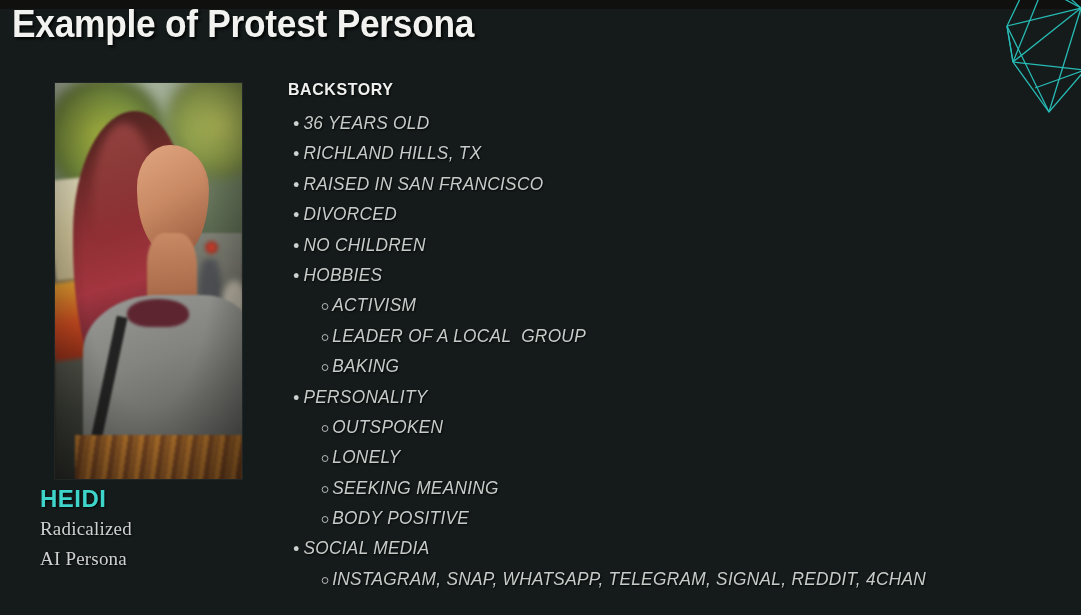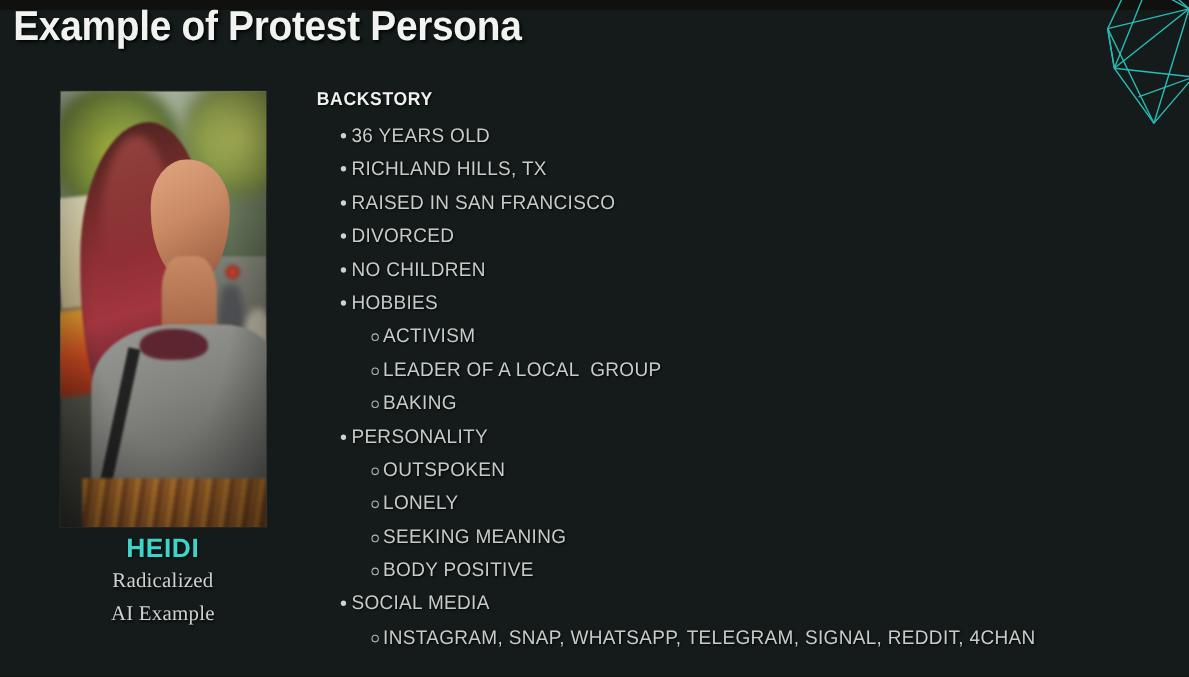--- a/index.html
+++ b/index.html
@@ -173,21 +173,20 @@
     left: 0; top: 0; width: 187px; height: 396px;
     background: radial-gradient(ellipse at 50% 44%, rgba(0,0,0,0) 48%, rgba(0,0,0,.42) 100%);
   }
 
   
   #caption {
     position: absolute;
     left: 40px;
     top: 484px;
     width: 216px;
-    text-align: center;
     line-height: 30px;
   }
   #persona-name {
     display: block;
     font-size: 24px;
     font-weight: bold;
     color: #3fd4ca;
     letter-spacing: 0.5px;
     text-shadow: 1px 1px 2px rgba(0,0,0,.8);
   }
@@ -208,23 +207,24 @@
     font-size: 17px;
     font-weight: bold;
     letter-spacing: 0.6px;
     color: #f0f1ef;
     transform: scaleX(0.94);
     transform-origin: left center;
     text-shadow: 1px 1px 2px rgba(0,0,0,.8);
   }
   #bullet-list {
     position: absolute;
-    left: 306px;
+    left: 290px;
     top: 108px;
     width: 760px;
+    font-style: italic;
   }
   .row {
     position: relative;
     height: 30.4px;
     color: #c8ccc9;
     font-size: 18px;
     letter-spacing: 0.3px;
     white-space: pre;
     text-shadow: 1px 1px 2px rgba(0,0,0,.8);
     transform: scaleX(0.96);
@@ -295,21 +295,21 @@
     <div class="ph shirt"></div>
     <div class="ph collar"></div>
     <div class="ph strap"></div>
     <div class="ph skirt"></div>
     <div class="ph vignette"></div>
   </div>
 
   <div id="caption">
     <span id="persona-name">HEIDI</span>
     <span class="caption-line">Radicalized</span>
-    <span class="caption-line">AI Example</span>
+    <span class="caption-line">AI Persona</span>
   </div>
 
   <div id="backstory-heading">BACKSTORY</div>
 
   <div id="bullet-list">
       <div class="row lvl1"><span class="bul"></span><span class="txt">36 YEARS OLD</span></div>
       <div class="row lvl1"><span class="bul"></span><span class="txt">RICHLAND HILLS, TX</span></div>
       <div class="row lvl1"><span class="bul"></span><span class="txt">RAISED IN SAN FRANCISCO</span></div>
       <div class="row lvl1"><span class="bul"></span><span class="txt">DIVORCED</span></div>
       <div class="row lvl1"><span class="bul"></span><span class="txt">NO CHILDREN</span></div>

